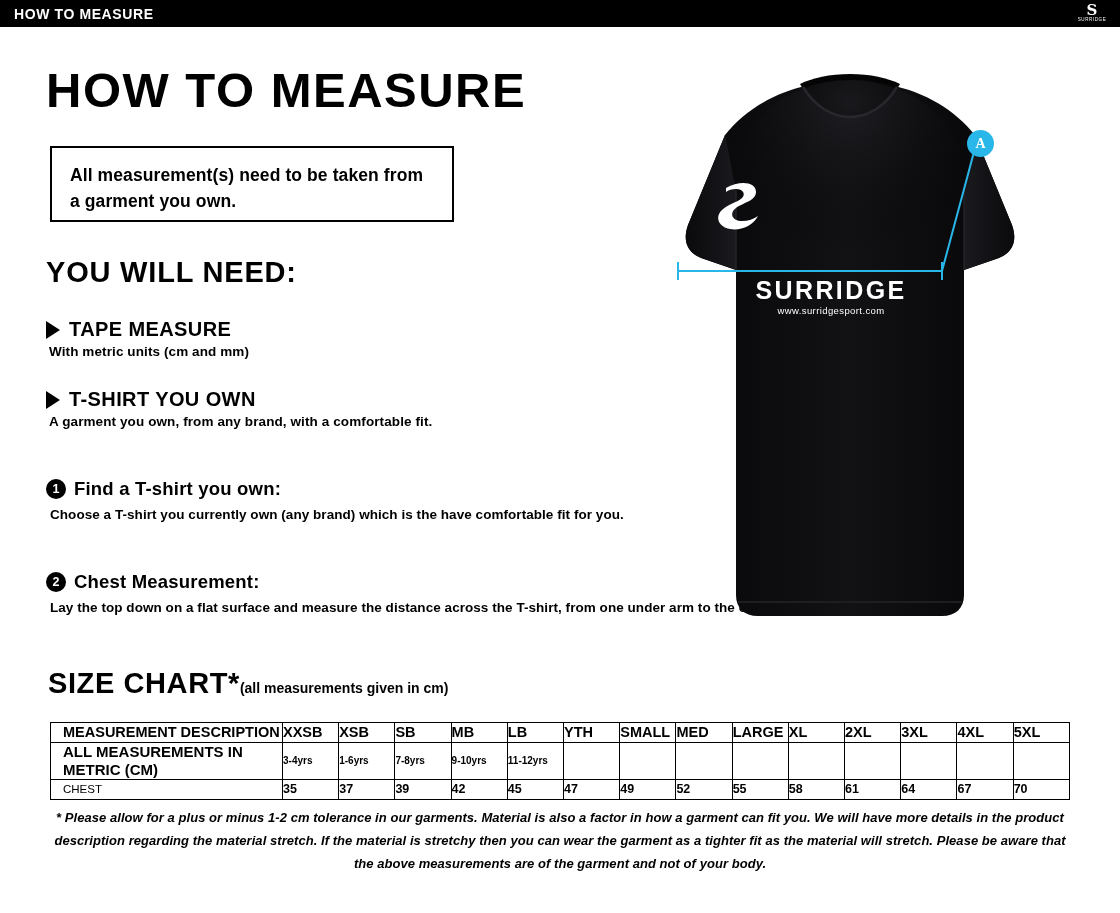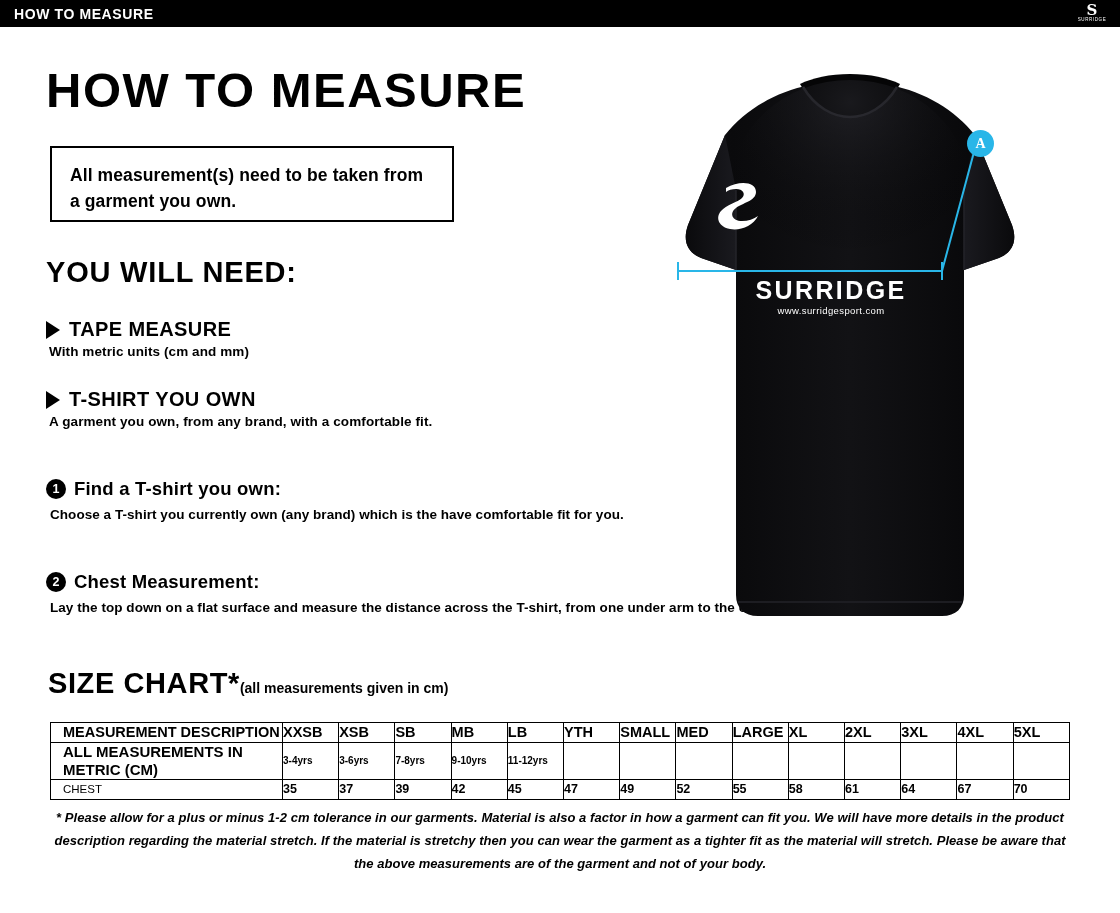--- a/index.html
+++ b/index.html
@@ -360,21 +360,21 @@
     <th>LARGE</th>
     <th>XL</th>
     <th>2XL</th>
     <th>3XL</th>
     <th>4XL</th>
     <th>5XL</th>
   </tr>
   <tr class="metric">
     <td class="desc">ALL MEASUREMENTS IN METRIC (CM)</td>
     <td>3-4yrs</td>
-    <td>3-6yrs</td>
+    <td>1-6yrs</td>
     <td>7-8yrs</td>
     <td>9-10yrs</td>
     <td>11-12yrs</td>
     <td></td>
     <td></td>
     <td></td>
     <td></td>
     <td></td>
     <td></td>
     <td></td>

